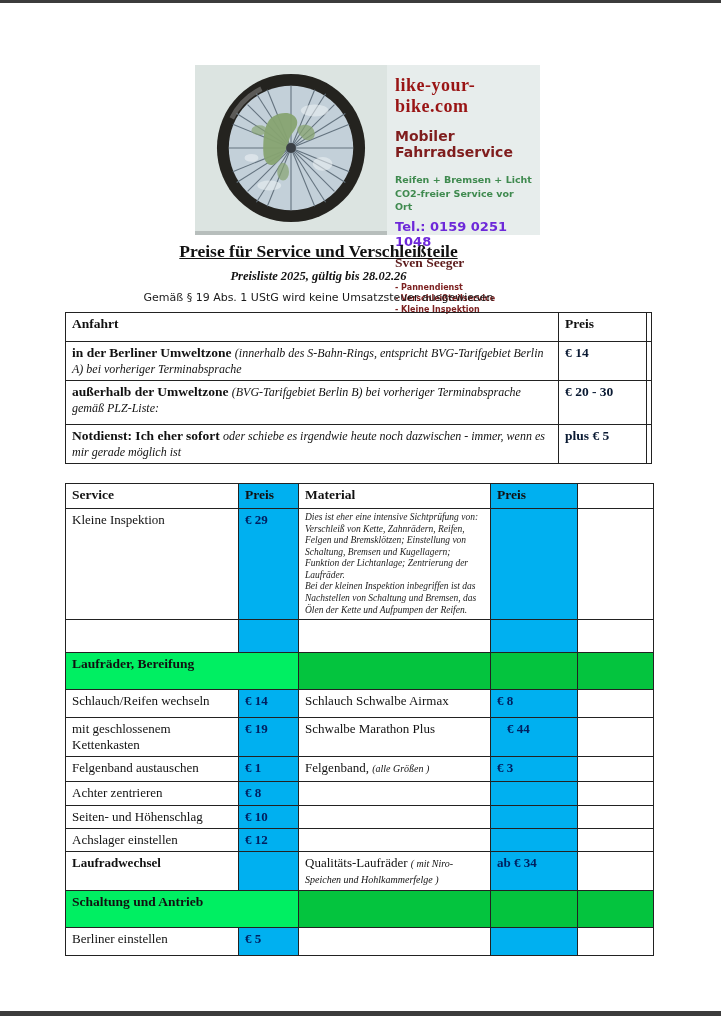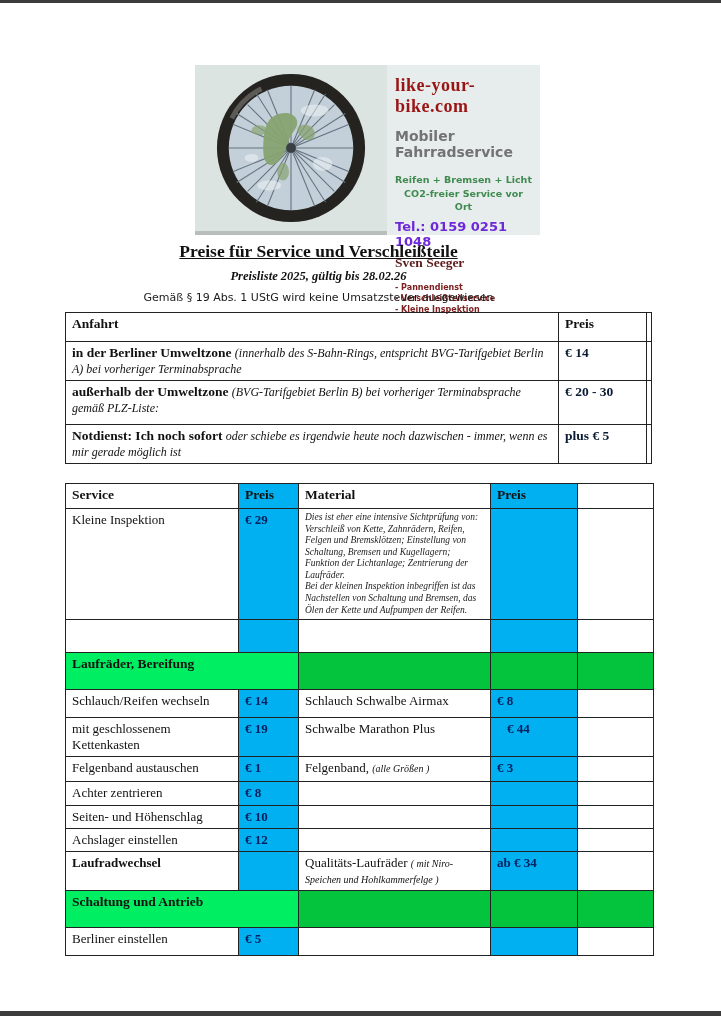--- a/index.html
+++ b/index.html
@@ -19,22 +19,22 @@
     position:absolute; left:195px; top:65px; width:345px; height:170px;
     display:flex; background:#e7edec;
   }
   .logo-photo {
     width:192px; height:170px; background:#dce4e1;
     display:flex; align-items:center; justify-content:center;
     border-bottom:4px solid #b7bebc;
   }
   .header-text { flex:1; padding:10px 8px 6px 8px; font-family:"DejaVu Sans", sans-serif; }
   .brand { font-family:"Liberation Serif", serif; font-weight:bold; font-size:18px; color:#991414; letter-spacing:0.5px; }
-  .service-title { font-weight:bold; font-size:14px; color:#737373; margin-top:11px; }
-  .tagline { font-weight:bold; font-size:9.5px; color:#3f8a4f; margin-top:2px; line-height:1.3;text-align:center; }
+  .service-title { font-weight:bold; font-size:14px; color:#7f1d1d; margin-top:11px; }
+  .tagline { font-weight:bold; font-size:9.5px; color:#3f8a4f; margin-top:2px; line-height:1.3; }
   .tagline.first { margin-top:14px; }
   .phone { font-weight:bold; font-size:13px; color:#6d28d9; margin-top:6px; }
   .owner { font-family:"Liberation Serif", serif; font-weight:bold; font-size:13.5px; color:#5c1a1a; margin-top:6px; }
   .mini-services { margin-top:12px; }
   .mini-services div { font-weight:bold; font-size:8px; color:#7c2020; line-height:1.35; }
 
   
   .title-block { position:absolute; left:0; top:241px; width:637px; text-align:center; }
   .page-title { font-size:17.5px; font-weight:bold; color:#111; text-decoration:underline; }
   .page-subtitle { font-size:12.5px; font-weight:bold; font-style:italic; color:#111; margin-top:7px; }
@@ -142,21 +142,21 @@
     <td><span class="lbl">in der Berliner Umweltzone</span> <span class="det">(innerhalb des S-Bahn-Rings, entspricht BVG-Tarifgebiet Berlin A) bei vorheriger Terminabsprache</span></td>
     <td><span class="a-price">€ 14</span></td>
     <td class="c-slim"></td>
   </tr>
   <tr style="height:44px">
     <td><span class="lbl">außerhalb der Umweltzone</span> <span class="det">(BVG-Tarifgebiet Berlin B) bei vorheriger Terminabsprache gemäß PLZ-Liste:</span></td>
     <td><span class="a-price">€ 20 - 30</span></td>
     <td class="c-slim"></td>
   </tr>
   <tr style="height:36px">
-    <td><span class="lbl">Notdienst: Ich noch sofort</span> <span class="det">oder schiebe es irgendwie heute noch dazwischen - immer, wenn es mir gerade möglich ist</span></td>
+    <td><span class="lbl">Notdienst: Ich eher sofort</span> <span class="det">oder schiebe es irgendwie heute noch dazwischen - immer, wenn es mir gerade möglich ist</span></td>
     <td><span class="a-price">plus € 5</span></td>
     <td class="c-slim"></td>
   </tr>
 </tbody>
   </table>
 
 <table class="service-table">
   <tbody>
       <tr style="height:25px">
     <th class="c1">Service</th>

